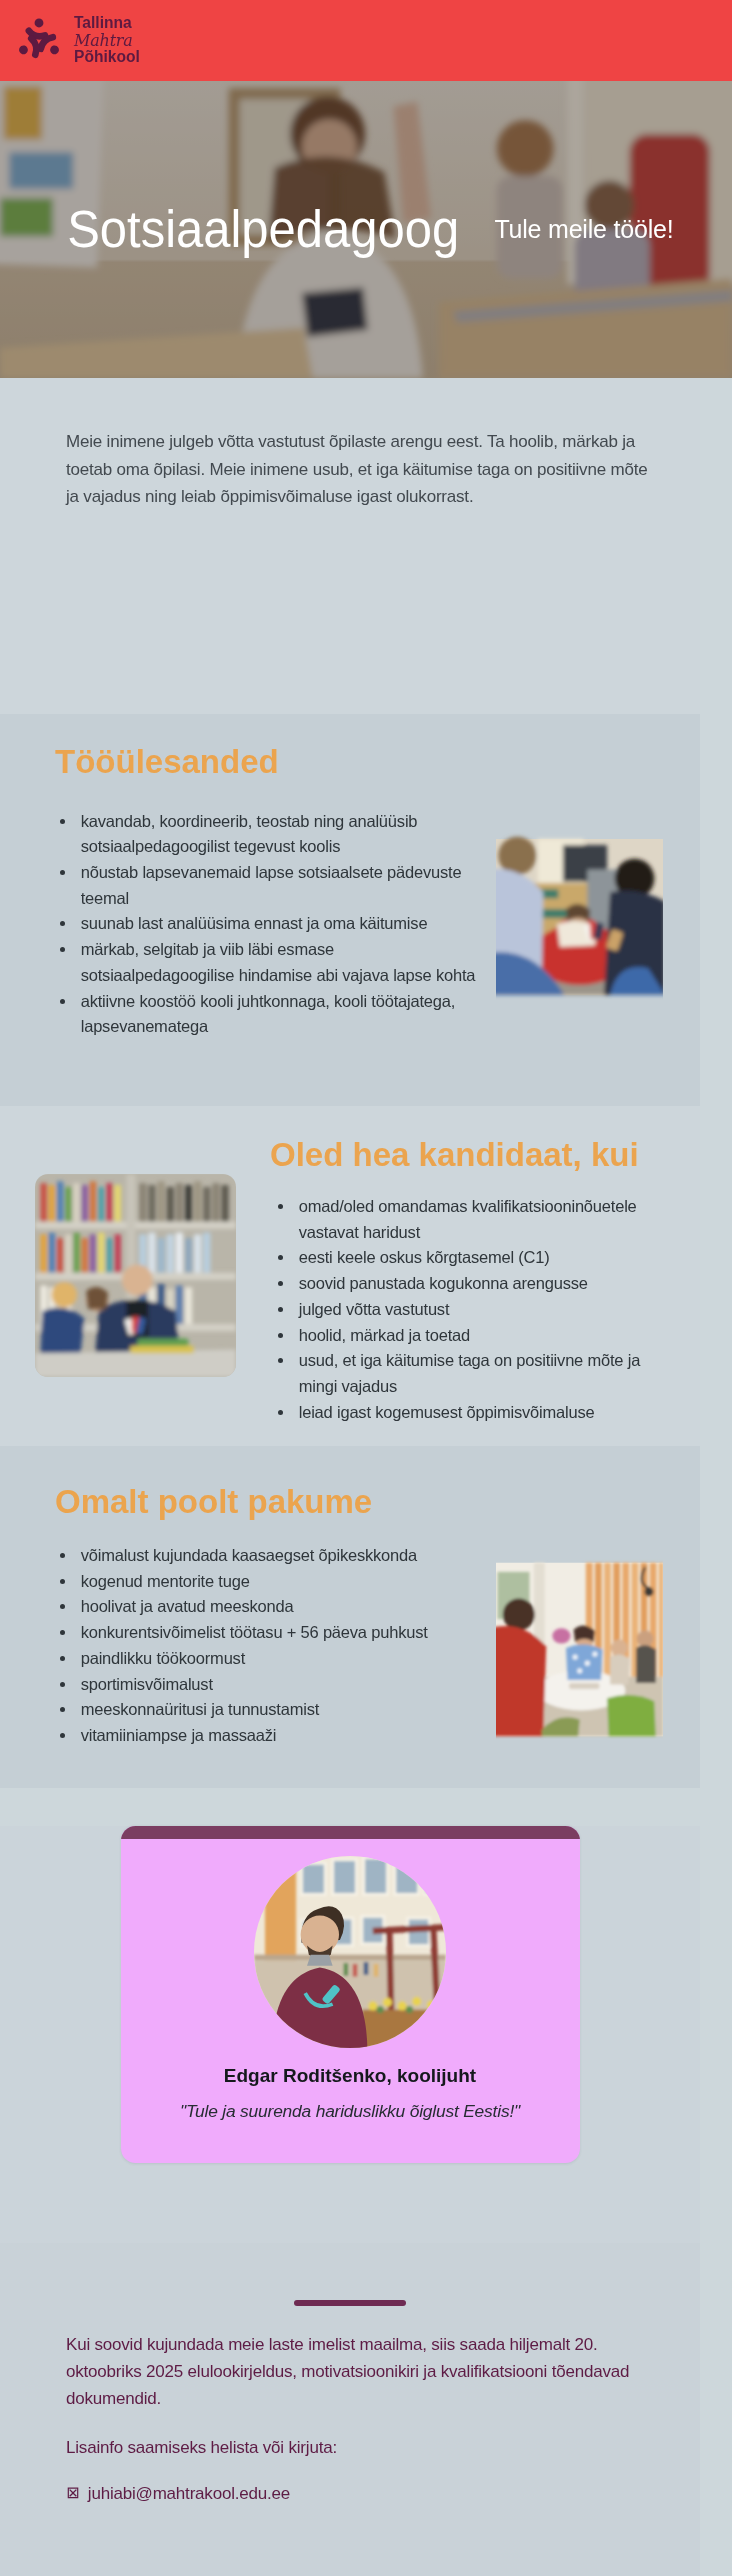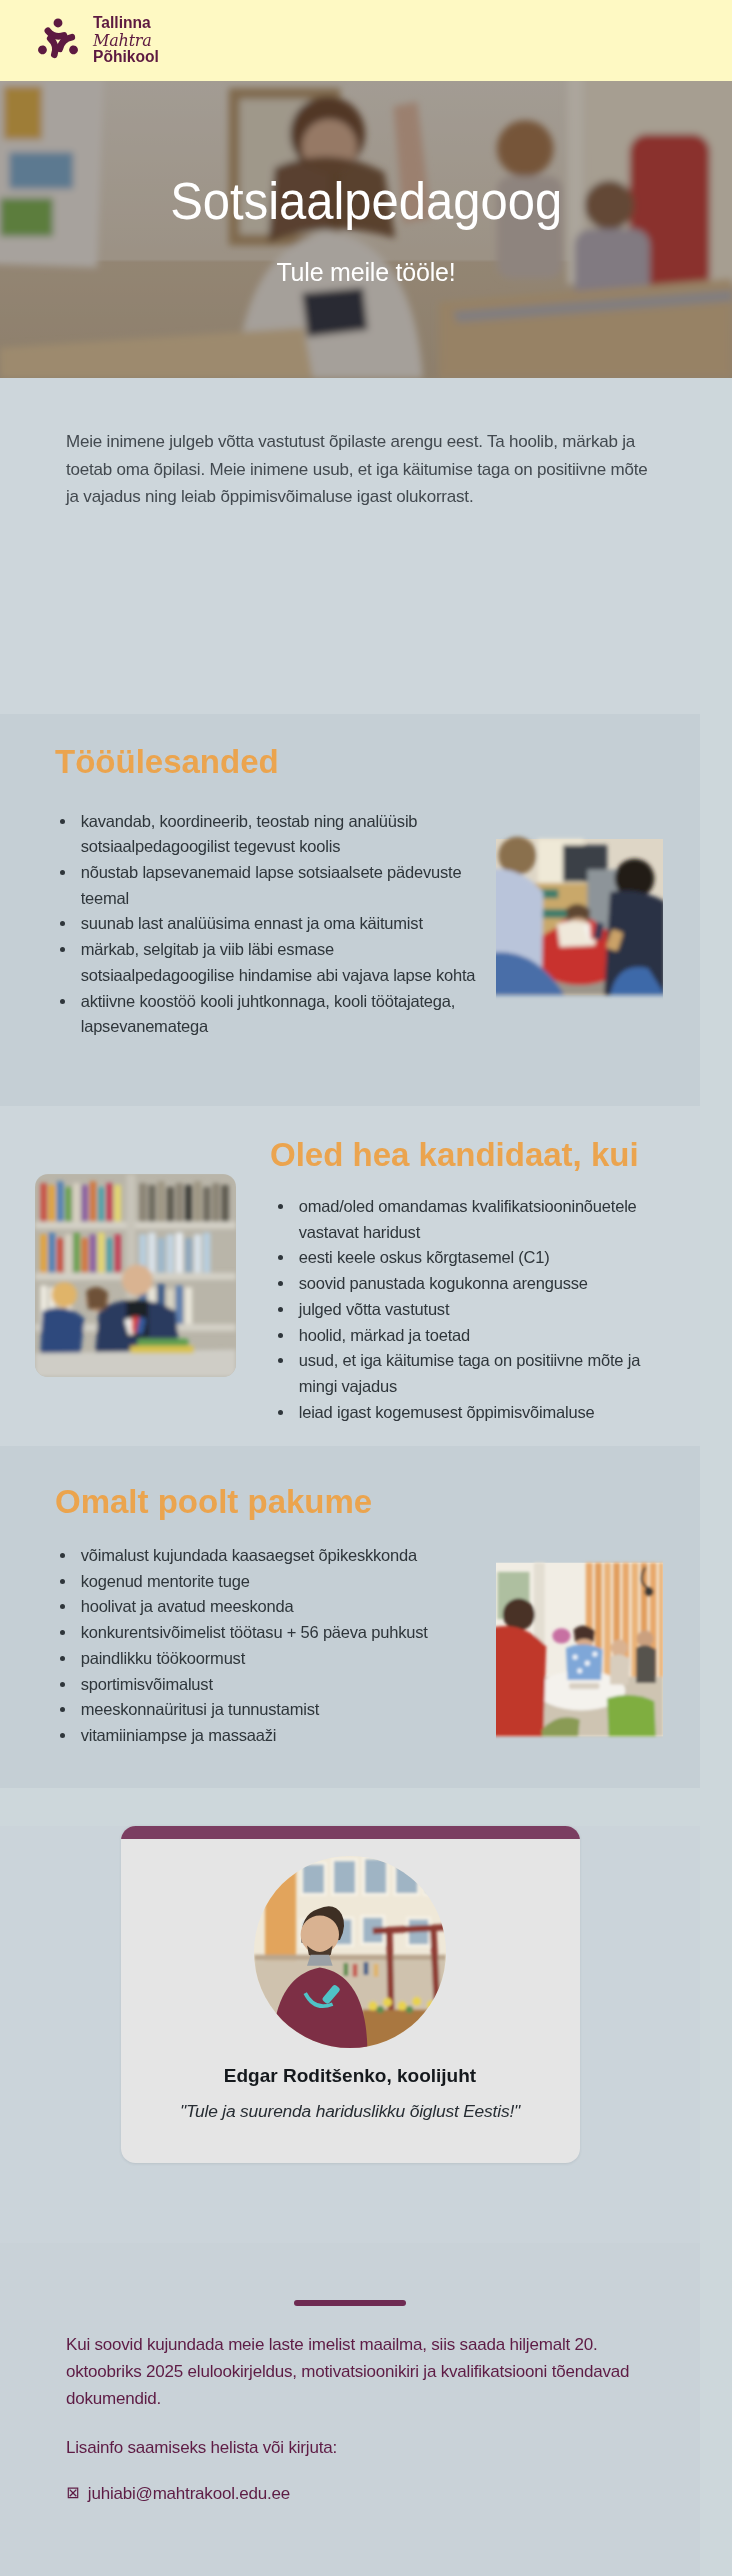--- a/index.html
+++ b/index.html
@@ -4,32 +4,32 @@
 <style>
   html,body{margin:0;padding:0;background:#cdd7db;}
   .page{
     width:732px;height:2576px;margin:0 auto;position:relative;overflow:hidden;
     font-family:"Liberation Sans",sans-serif;color:#2f363b;letter-spacing:-0.2px;
     box-sizing:border-box;
   }
   .page *{box-sizing:border-box;}
 
   
-  .site-header{height:81px;background:#fef9c3;display:flex;align-items:center;padding-left:35px;}
+  .site-header{height:81px;background:#ef4444;display:flex;align-items:center;padding-left:16px;}
   .logo{display:flex;align-items:center;gap:12px;}
   .logo-mark{width:46px;height:48px;flex:0 0 auto;}
   .logo-text{line-height:1.08;color:#5d1a41;}
   .logo-line1,.logo-line3{font-weight:bold;font-size:15.6px;letter-spacing:0;}
   .logo-line2{font-family:"DejaVu Serif","Liberation Serif",serif;font-style:italic;font-size:16px;}
 
   
   .hero{height:297px;position:relative;overflow:hidden;}
   .hero svg{position:absolute;inset:0;width:100%;height:100%;display:block;}
   .hero-overlay{position:absolute;inset:0;background:rgba(33,24,22,0.37);}
-  .hero-text{position:absolute;inset:0;display:flex;flex-direction:column;align-items:center;justify-content:center;gap:27.5px;color:#fff;}
+  .hero-text{position:absolute;inset:0;display:flex;flex-direction:row;align-items:center;justify-content:center;gap:27.5px;color:#fff;}
   .hero-title{font-size:51px;font-weight:400;letter-spacing:0;margin:0;transform:scaleX(0.96);}
   .hero-subtitle{font-size:25px;font-weight:400;margin:0;}
 
   
   .sec{width:700px;}
   .bg-light{background:#cdd6db;}
   .bg-dark{background:#c5cfd5;}
   .sec-intro{height:336px;padding:50px 64px 0 66px;}
   .sec-intro p{margin:0 0 31px 0;width:597px;font-size:17px;line-height:1.62;color:#42494f;}
 
@@ -52,21 +52,21 @@
   .sec-offer{height:342px;padding:37px 37px 0 55px;}
   .sec-offer .sec-heading{margin-bottom:22px;}
   .sec-offer .bullets{width:426px;flex:0 0 auto;}
   .sec-offer .photo{margin-left:14.6px;margin-top:1.8px;}
 
   .photo{border-radius:13px;overflow:hidden;position:relative;}
   .photo svg{display:block;width:100%;height:100%;}
 
   
   .sec-card{height:417px;background:#cbd4da;}
-  .quote-card{width:459px;height:337px;margin:38px auto 0;background:#e5e5e5;border-radius:14.6px;overflow:hidden;
+  .quote-card{width:459px;height:337px;margin:38px auto 0;background:#f0abfc;border-radius:14.6px;overflow:hidden;
     box-shadow:0 0.9px 2.7px rgba(60,70,80,0.12);}
   .quote-card .card-bar{height:13px;background:#7b3d61;}
   .portrait{width:192px;height:192px;border-radius:50%;overflow:hidden;margin:17.4px auto 0;position:relative;}
   .portrait svg{display:block;width:100%;height:100%;}
   .card-name{margin:16.5px 18.3px 0;text-align:center;font-size:19px;font-weight:bold;color:#15191d;letter-spacing:0;}
   .card-quote{margin:14.6px 27.5px 0;text-align:center;font-size:17.4px;font-style:italic;color:#272d33;}
 
   
   .sec-lisainfo{height:371px;background:#c9d2d8;padding-top:41px;}
   .sec-lisainfo .sec-heading{text-align:center;}
@@ -159,21 +159,21 @@
   <section class="sec sec-intro bg-light">
     <p>Meie inimene julgeb võtta vastutust õpilaste arengu eest. Ta hoolib, märkab ja toetab oma õpilasi. Meie inimene usub, et iga käitumise taga on positiivne mõte ja vajadus ning leiab õppimisvõimaluse igast olukorrast.</p>
   </section>
 
   <section class="sec sec-tasks bg-dark">
     <h2 class="sec-heading">Tööülesanded</h2>
     <div class="row">
       <ul class="bullets">
           <li>kavandab, koordineerib, teostab ning analüüsib sotsiaalpedagoogilist tegevust koolis</li>
           <li>nõustab lapsevanemaid lapse sotsiaalsete pädevuste teemal</li>
-          <li>suunab last analüüsima ennast ja oma käitumist</li>
+          <li>suunab last analüüsima ennast ja oma käitumise</li>
           <li>märkab, selgitab ja viib läbi esmase sotsiaalpedagoogilise hindamise abi vajava lapse kohta</li>
           <li>aktiivne koostöö kooli juhtkonnaga, kooli töötajatega, lapsevanematega</li>
         </ul>
       <div class="photo" style="width:201px;height:188px;">
         <svg viewBox="0 0 220 205" aria-hidden="true">
           <defs>
               <filter id="b1" x="-8%" y="-8%" width="116%" height="116%">
                 <feGaussianBlur stdDeviation="2.6"></feGaussianBlur>
               </filter>
             </defs>

